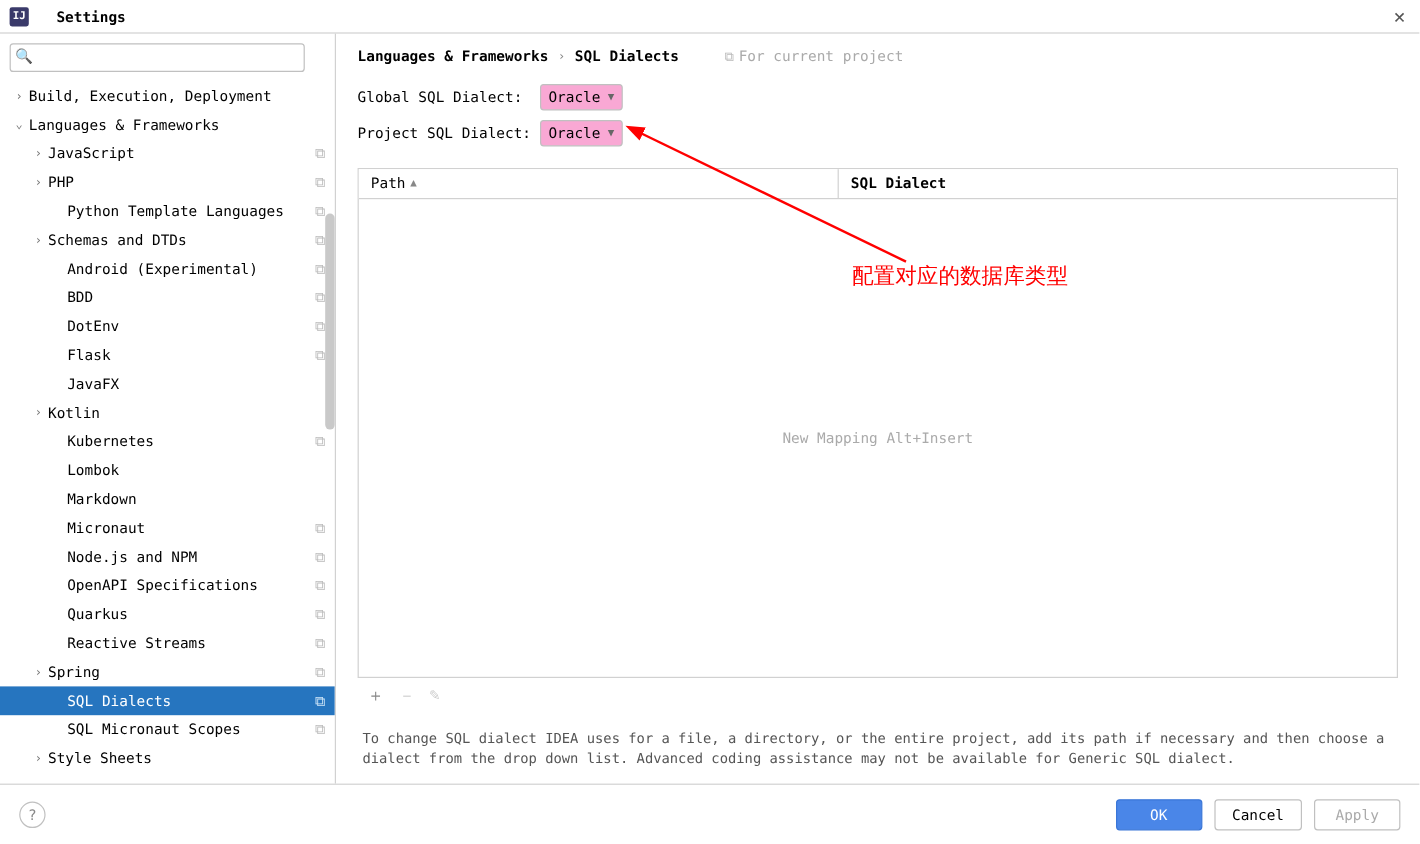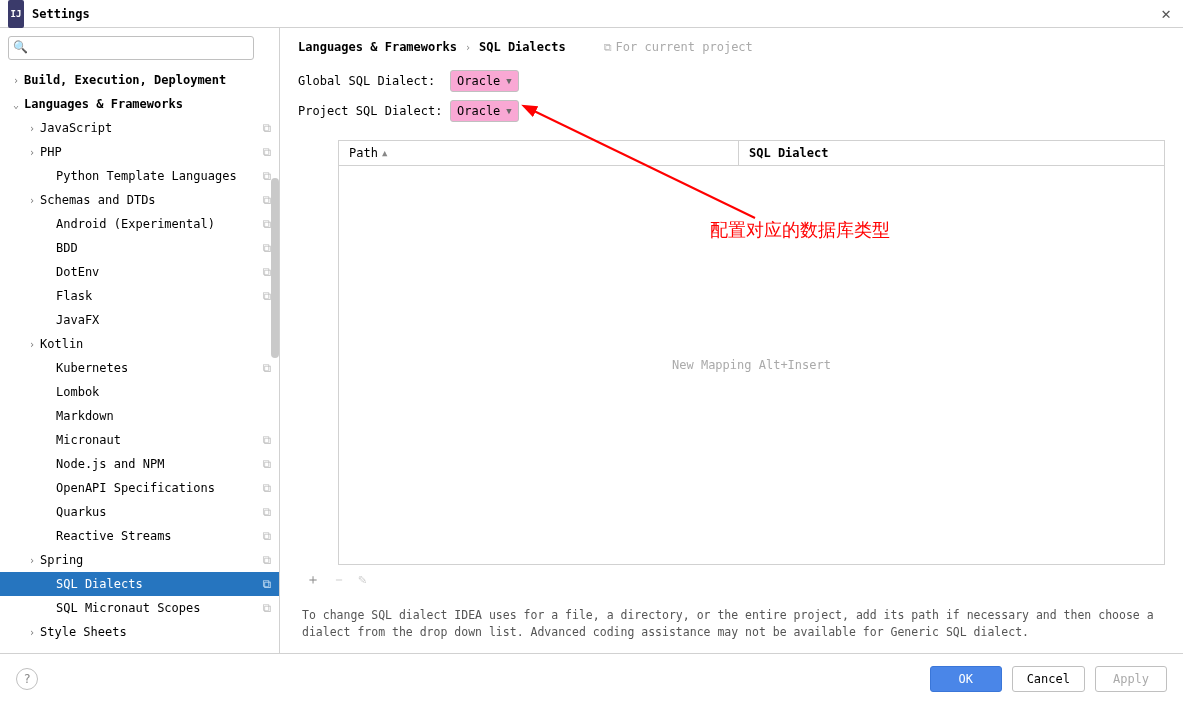--- a/index.html
+++ b/index.html
@@ -14,29 +14,29 @@
   position: relative;
 }
 .titlebar {
   height: 28px;
   display: flex;
   align-items: center;
   padding: 0 8px;
   border-bottom: 1px solid #d1d1d1;
 }
 .titlebar .app-icon {
-  width: 16px; height: 28px;
+  width: 16px; height: 16px;
   background: #3a3a6a;
   color: #fff;
   font-size: 9px;
   font-weight: bold;
   display: flex;
   align-items: center;
   justify-content: center;
-  margin-right: 8px;
+  margin-right: 23px;
   border-radius: 2px;
 }
 .titlebar .title { flex: 1; font-size: 12px; font-weight: bold; }
 .titlebar .close { font-size: 16px; color: #555; cursor: pointer; padding: 0 4px; }
 
 .body-area {
   display: flex;
   height: 625px;
 }
 
@@ -95,21 +95,21 @@
   color: #777;
   font-size: 10px;
   margin-right: 2px;
 }
 .tree-item .chev.blank { visibility: hidden; }
 .tree-item .label { flex: 1; }
 .tree-item .copy-icon {
   color: #bbb;
   font-size: 12px;
 }
-.tree-item.bold .label { font-weight: bold; }
+.tree-item.bold .label { font-weight: normal; }
 .tree-item.selected {
   background: #2675bf;
   color: #fff;
 }
 .tree-item.selected .copy-icon { color: #cde4f7; }
 .indent-0 { padding-left: 10px; }
 .indent-1 { padding-left: 26px; }
 .indent-2 { padding-left: 42px; }
 
 
@@ -157,21 +157,20 @@
 }
 .dropdown .dd-arrow { color: #666; font-size: 9px; }
 
 .table-wrap {
   margin-top: 10px;
   border: 1px solid #d1d1d1;
   flex: 1;
   display: flex;
   flex-direction: column;
   min-height: 0;
-  margin-left: 40px;
 }
 .table-head {
   display: flex;
   border-bottom: 1px solid #d1d1d1;
   background: #fff;
 }
 .th {
   padding: 5px 10px;
   font-size: 12px;
 }

